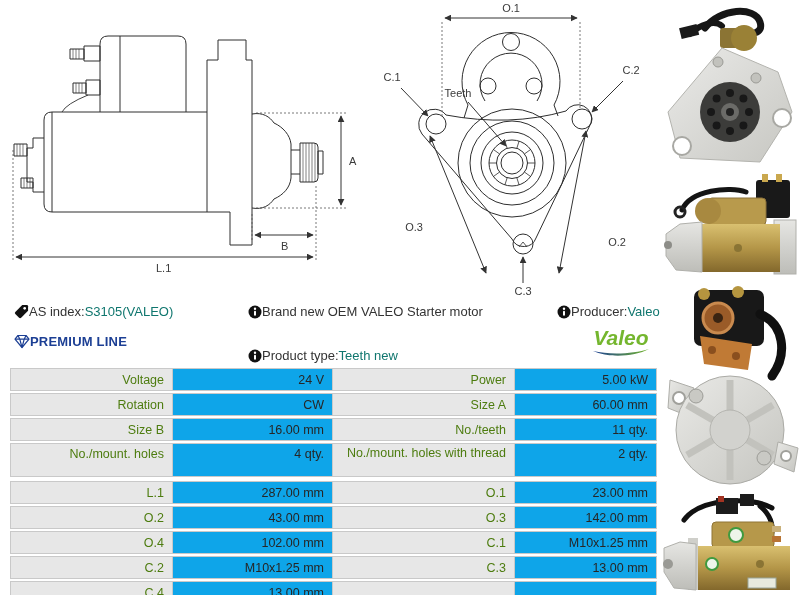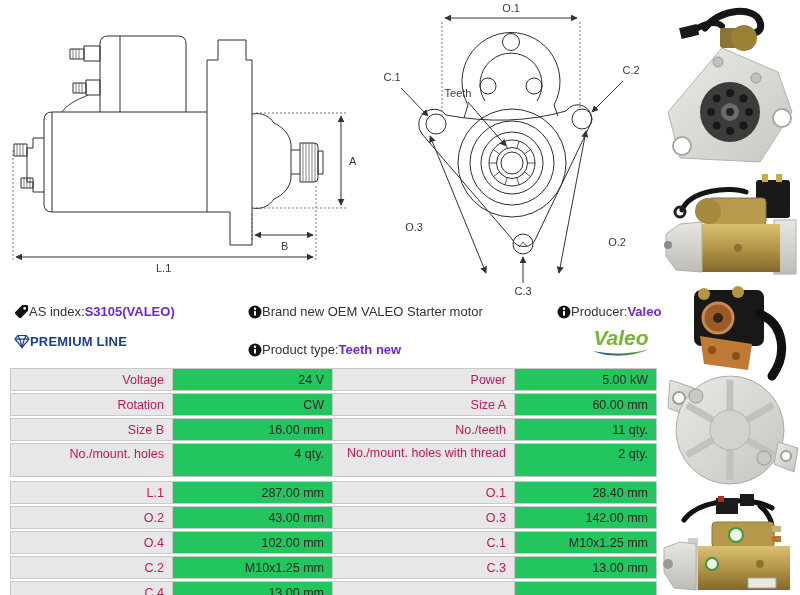--- a/index.html
+++ b/index.html
@@ -15,33 +15,33 @@
 
   
   .photos{position:absolute;left:660px;top:0;width:140px;height:595px;
           display:flex;flex-direction:column;align-items:center;}
   .photo{display:block;}
 
   
   .info{position:absolute;left:0;top:300px;width:660px;height:66px;font-size:13px;}
   .info-item{position:absolute;display:flex;align-items:center;white-space:nowrap;}
   .info-item .ic{flex:0 0 auto;display:inline-flex;}
-  .b{font-weight:bold;color:#6d28d9;text-align:center;}
+  .b{font-weight:normal;color:#0f766e;text-align:center;}
   .premium{color:#1c3f94;font-weight:bold;letter-spacing:.2px;}
   .valeo-logo{position:absolute;left:588px;top:24px;width:66px;height:38px;cursor:pointer;}
 
   
   .spec-table{position:absolute;left:10px;top:368px;width:647px;font-size:12.5px;}
   .t-section{margin-bottom:4px;}
   .t-row{display:flex;border:1px solid #c9c9c9;margin-bottom:2px;height:21px;background:#fff;}
   .t-row.tall{height:32px;}
   .t-cell{display:flex;align-items:center;justify-content:flex-end;
           padding:0 8px 0 4px;box-sizing:border-box;overflow:hidden;}
-  .t-cell.lab{background:#e7e7e7;color:#be185d;}
-  .t-cell.val{background:#22c55e;color:#262626;}
+  .t-cell.lab{background:#e7e7e7;color:#4d7c0f;}
+  .t-cell.val{background:#0ea5e9;color:#262626;}
   .c0{width:161px;}
   .c1{width:160px;border-left:1px solid #c9c9c9;}
   .c2{width:182px;border-left:1px solid #c9c9c9;}
   .c3{width:166px;border-left:1px solid #c9c9c9;flex:1;}
   .t-row.tall .t-cell{align-items:flex-start;padding-top:3px;}
   .t-row.tall .wrap{white-space:normal;text-align:right;line-height:13px;align-items:flex-start;}
 </style>
 </head>
 <body>
 
@@ -306,21 +306,21 @@
       <span class="ic">
         <svg width="14" height="14" viewBox="0 0 14 14">
           <circle cx="7" cy="7" r="6.5" fill="#111"></circle>
           <circle cx="7" cy="3.8" r="1.2" fill="#fff"></circle>
           <rect x="6" y="5.8" width="2" height="5" rx="1" fill="#fff"></rect>
         </svg>
       </span>
       <span>Brand new OEM VALEO Starter motor</span>
     </div>
 
-    <div class="info-item" style="left:248px;top:42px;">
+    <div class="info-item" style="left:248px;top:48px;">
       <span class="ic">
         <svg width="14" height="14" viewBox="0 0 14 14">
           <circle cx="7" cy="7" r="6.5" fill="#111"></circle>
           <circle cx="7" cy="3.8" r="1.2" fill="#fff"></circle>
           <rect x="6" y="5.8" width="2" height="5" rx="1" fill="#fff"></rect>
         </svg>
       </span>
       <span>Product type:</span>
       <span class="b">Teeth new</span>
     </div>
@@ -378,21 +378,21 @@
         <div class="t-cell lab c2 wrap">No./mount. holes with thread</div>
         <div class="t-cell val c3">2 qty.</div>
       </div>
     </div>
 
     <div class="t-section">
       <div class="t-row">
         <div class="t-cell lab c0">L.1</div>
         <div class="t-cell val c1">287.00 mm</div>
         <div class="t-cell lab c2">O.1</div>
-        <div class="t-cell val c3">28.40 mm</div>
+        <div class="t-cell val c3">23.00 mm</div>
       </div>
       <div class="t-row">
         <div class="t-cell lab c0">O.2</div>
         <div class="t-cell val c1">43.00 mm</div>
         <div class="t-cell lab c2">O.3</div>
         <div class="t-cell val c3">142.00 mm</div>
       </div>
       <div class="t-row">
         <div class="t-cell lab c0">O.4</div>
         <div class="t-cell val c1">102.00 mm</div>

